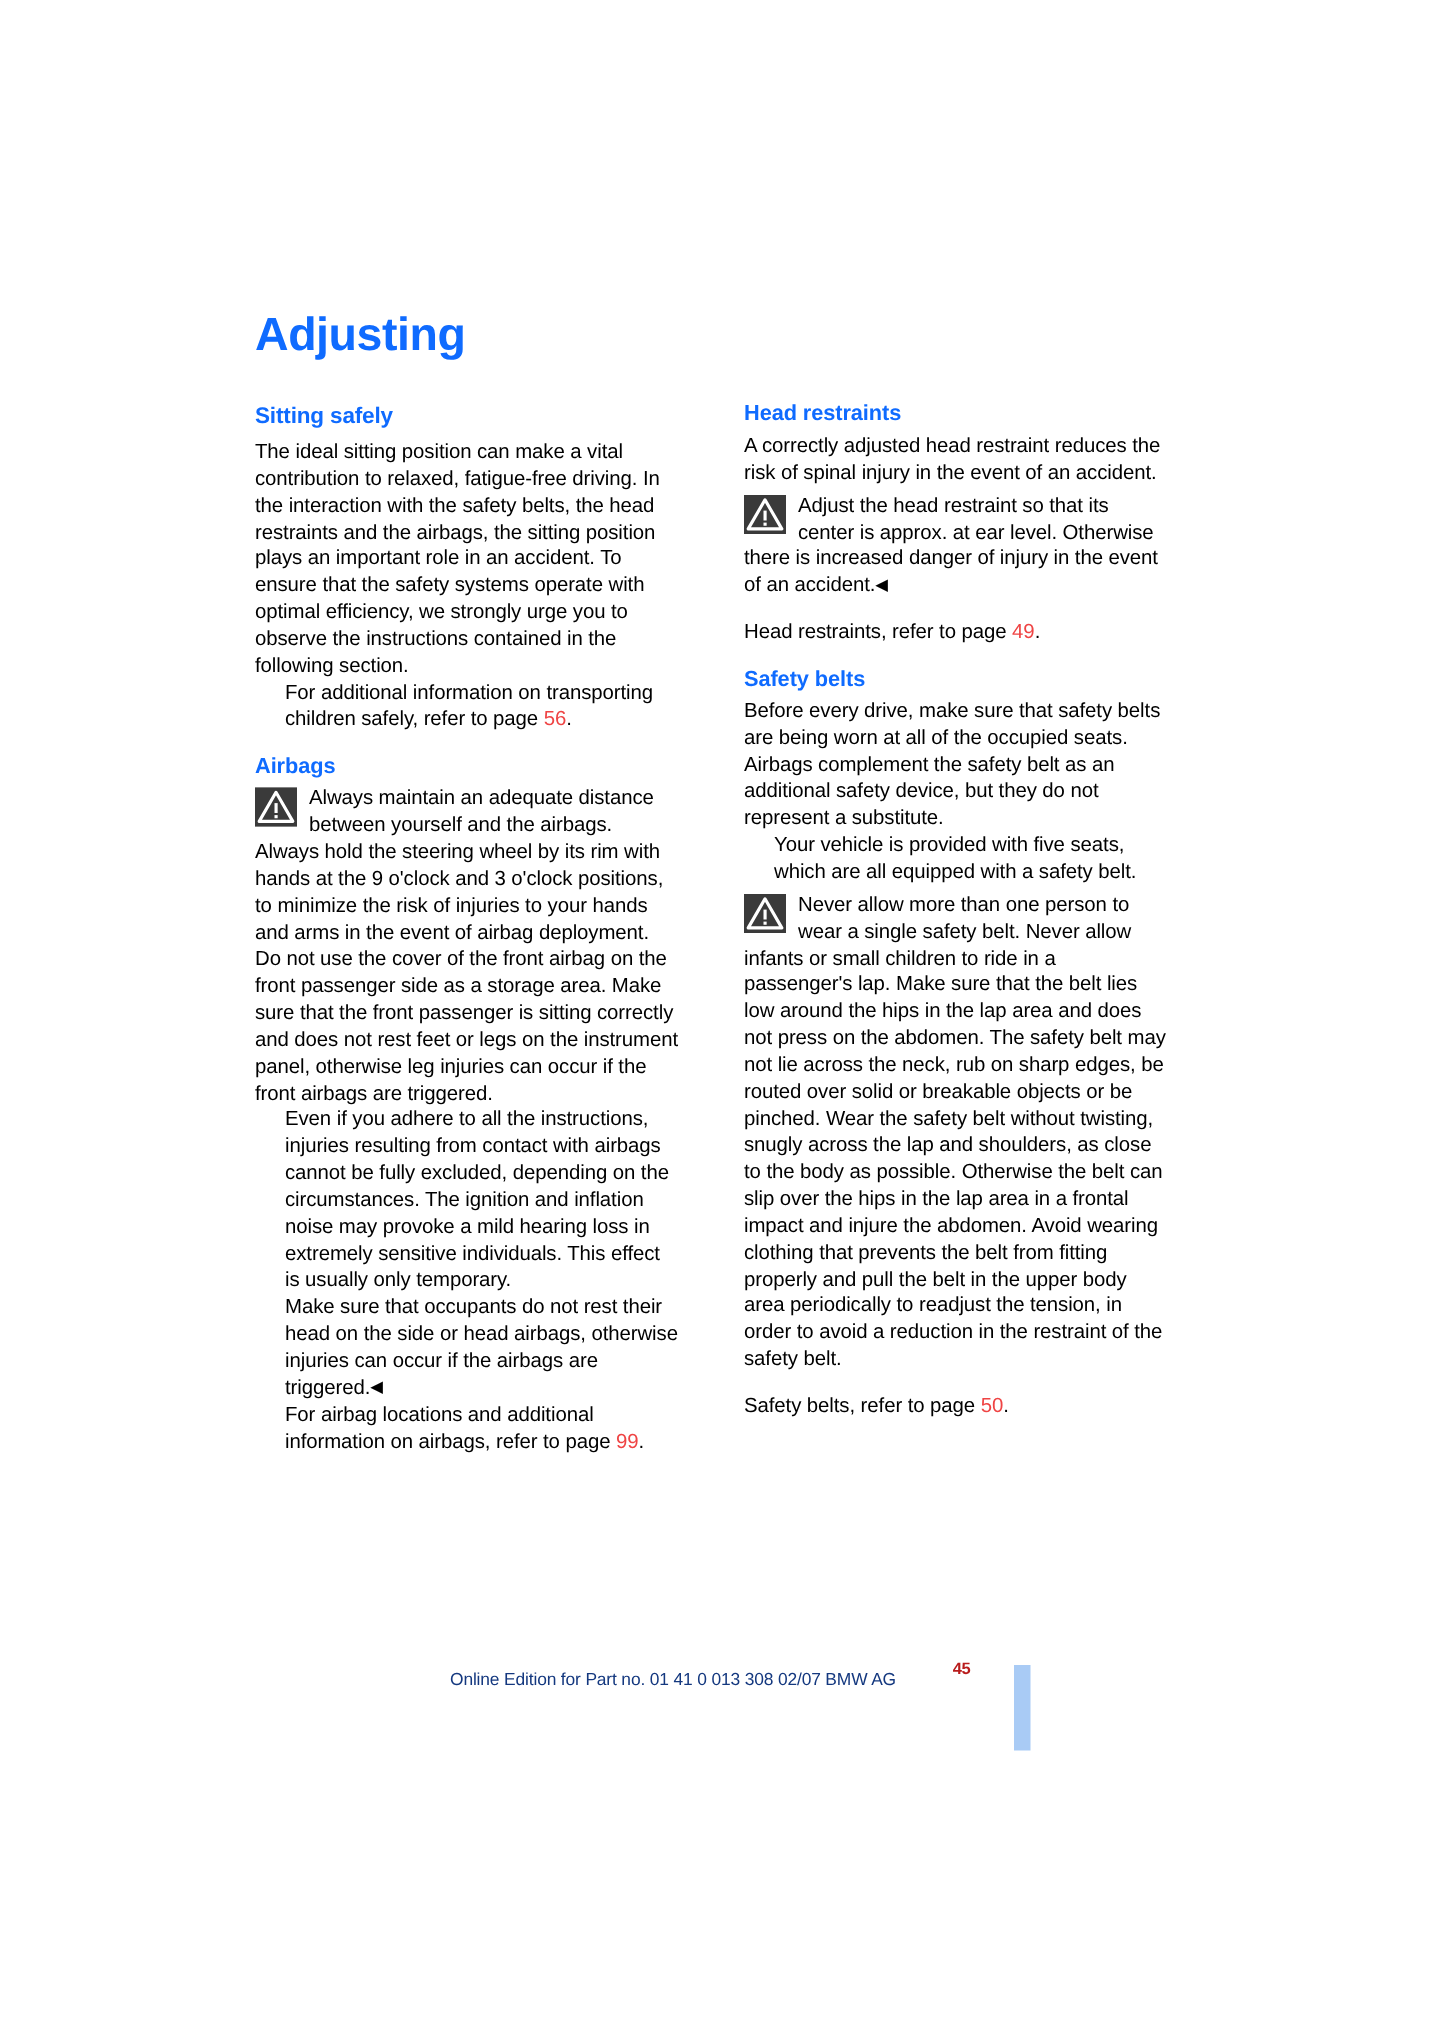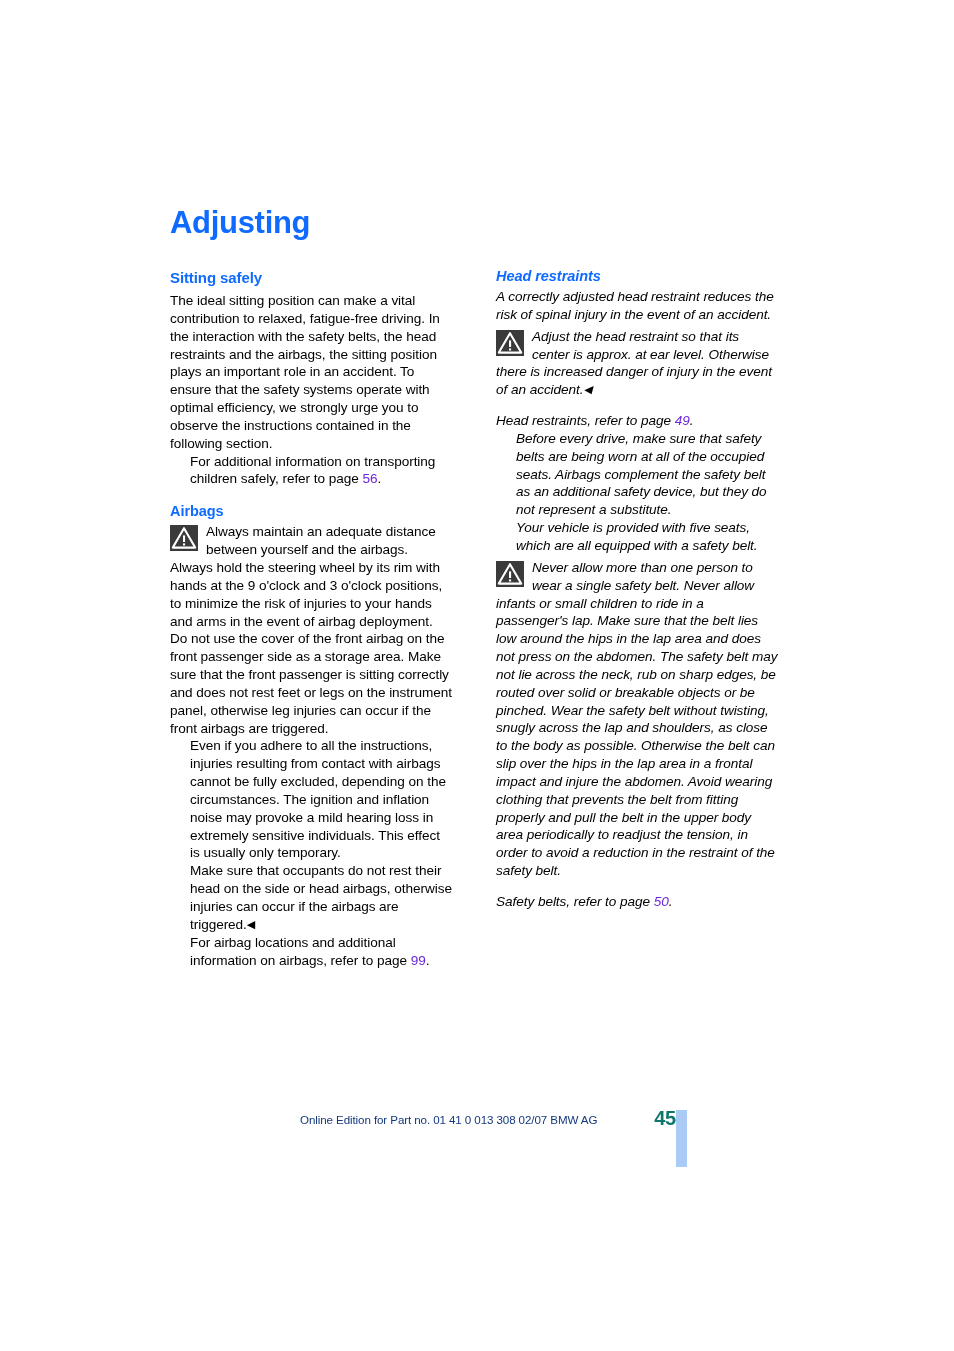--- a/index.html
+++ b/index.html
@@ -39,21 +39,21 @@
   .columns {
     display: flex;
     gap: 44px;
     align-items: flex-start;
   }
 
   .col {
     width: 282px;
   }
 
-  .col-right { padding-top: 0; font-style: italic; }
+  .col-right { padding-top: 0; }
 
   h2.section-head {
     font-size: 15px;
     font-weight: bold;
     color: #0f6bff;
     line-height: 22px;
     margin: 0 0 3px 0;
     letter-spacing: -0.1px;
   }
 
@@ -71,21 +71,21 @@
     line-height: 17.85px;
     color: #000000;
     text-align: left;
     margin: 0 0 0 0;
     letter-spacing: -0.06px;
   }
 
   p.body + p.body { margin-top: 0; margin-left: 20px; }
   p.body.gap { margin-top: 13px; }
 
-  .pgref { color: #6d28d9; }
+  .pgref { color: #ef4444; }
 
   
   .warn-block {
     font-size: 13.6px;
     line-height: 17.85px;
     color: #000000;
     letter-spacing: -0.06px;
     margin-top: 4px;
   }
   .warn-block.tight { margin-top: 2px; }
@@ -143,27 +143,27 @@
     white-space: nowrap;
     font-size: 12.5px;
     font-weight: bold;
     letter-spacing: -0.2px;
     color: #ffffff;
   }
 
   
   .page-number {
     position: absolute;
-    left: 616px;
+    left: 587px;
     top: 1107px;
     width: 60px;
     text-align: right;
-    font-size: 20px;
-    font-weight: bold;
-    color: #0f766e;
+    font-size: 11px;
+    font-weight: bold;
+    color: #b91c1c;
     letter-spacing: -0.2px;
   }
 
   .page-bar {
     position: absolute;
     left: 676px;
     top: 1110px;
     width: 11px;
     height: 57px;
     background: #a9cbf5;
@@ -234,20 +234,21 @@
               <rect x="0" y="0" width="28" height="26" fill="#3a3a3a"></rect>
               <path d="M14 3.2 L25.2 22.6 L2.8 22.6 Z" fill="none" stroke="#ffffff" stroke-width="2.1" stroke-linejoin="round"></path>
               <rect x="13" y="10.4" width="2.1" height="6.6" fill="#ffffff"></rect>
               <rect x="13" y="18.4" width="2.1" height="2.1" fill="#ffffff"></rect>
             </svg>
           </span><span>Adjust the head restraint so that its center is approx. at ear level. Otherwise there is increased danger of injury in the event of an accident.</span><span class="endmark">◀</span>
         </div>
 
         <p class="body gap"><span>Head restraints, refer to page </span><span class="pgref">49</span><span>.</span></p>
 
+        <h3 class="sub-head">Safety belts</h3>
 
         <p class="body">Before every drive, make sure that safety belts are being worn at all of the occupied seats. Airbags complement the safety belt as an additional safety device, but they do not represent a substitute.</p>
 
         <p class="body gap">Your vehicle is provided with five seats, which are all equipped with a safety belt.</p>
 
         <div class="warn-block">
           <span class="warn-icon">
             <svg width="28" height="26" viewBox="0 0 28 26" aria-hidden="true">
               <rect x="0" y="0" width="28" height="26" fill="#3a3a3a"></rect>
               <path d="M14 3.2 L25.2 22.6 L2.8 22.6 Z" fill="none" stroke="#ffffff" stroke-width="2.1" stroke-linejoin="round"></path>

